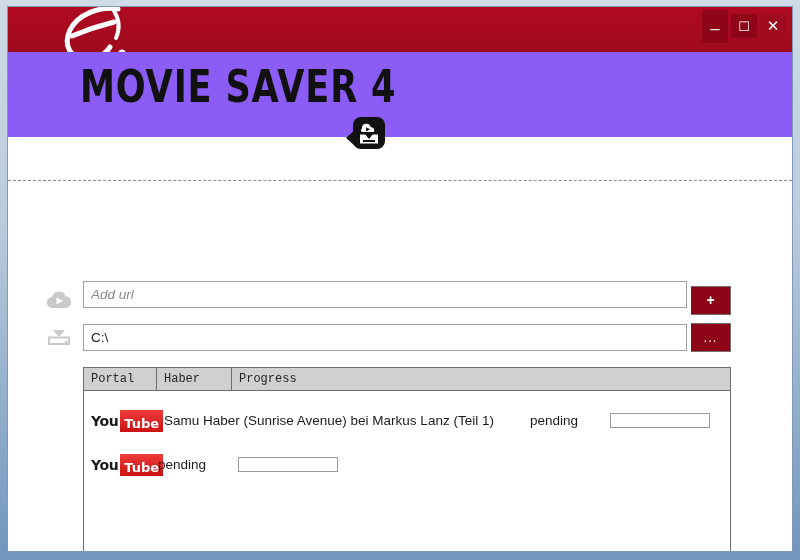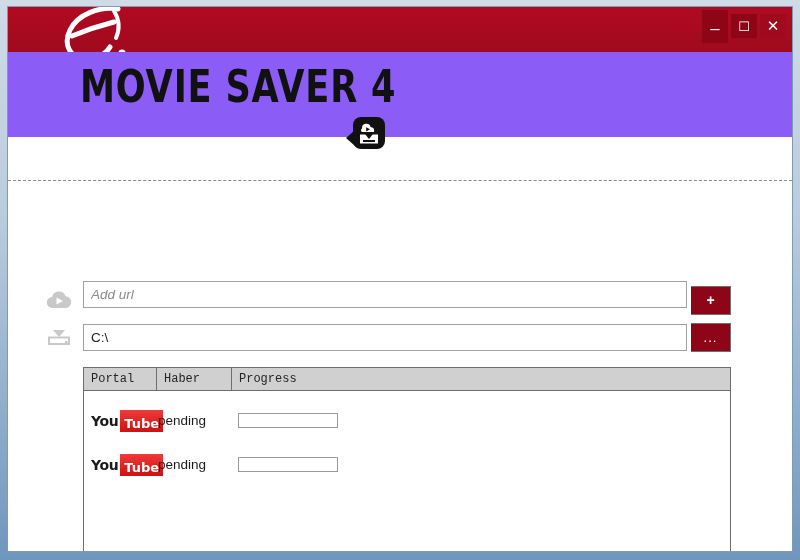--- a/index.html
+++ b/index.html
@@ -221,20 +221,21 @@
           <div class="hcell col-progress">Progress</div>
         </div>
 
         <div class="row">
           <div class="cell col-portal">
             <span class="yt-logo">
               <span class="yt-you">You</span>
                 <span class="yt-tube">Tube</span>
             </span>
           </div>
+          <div class="cell col-name">Samu Haber (Sunrise Avenue) bei Markus Lanz (Teil 1)</div>
           <div class="cell col-status">pending</div>
           <div class="cell col-progress">
             <div class="progress-bar"></div>
           </div>
         </div>
 
         <div class="row">
           <div class="cell col-portal">
             <span class="yt-logo">
               <span class="yt-you">You</span>

